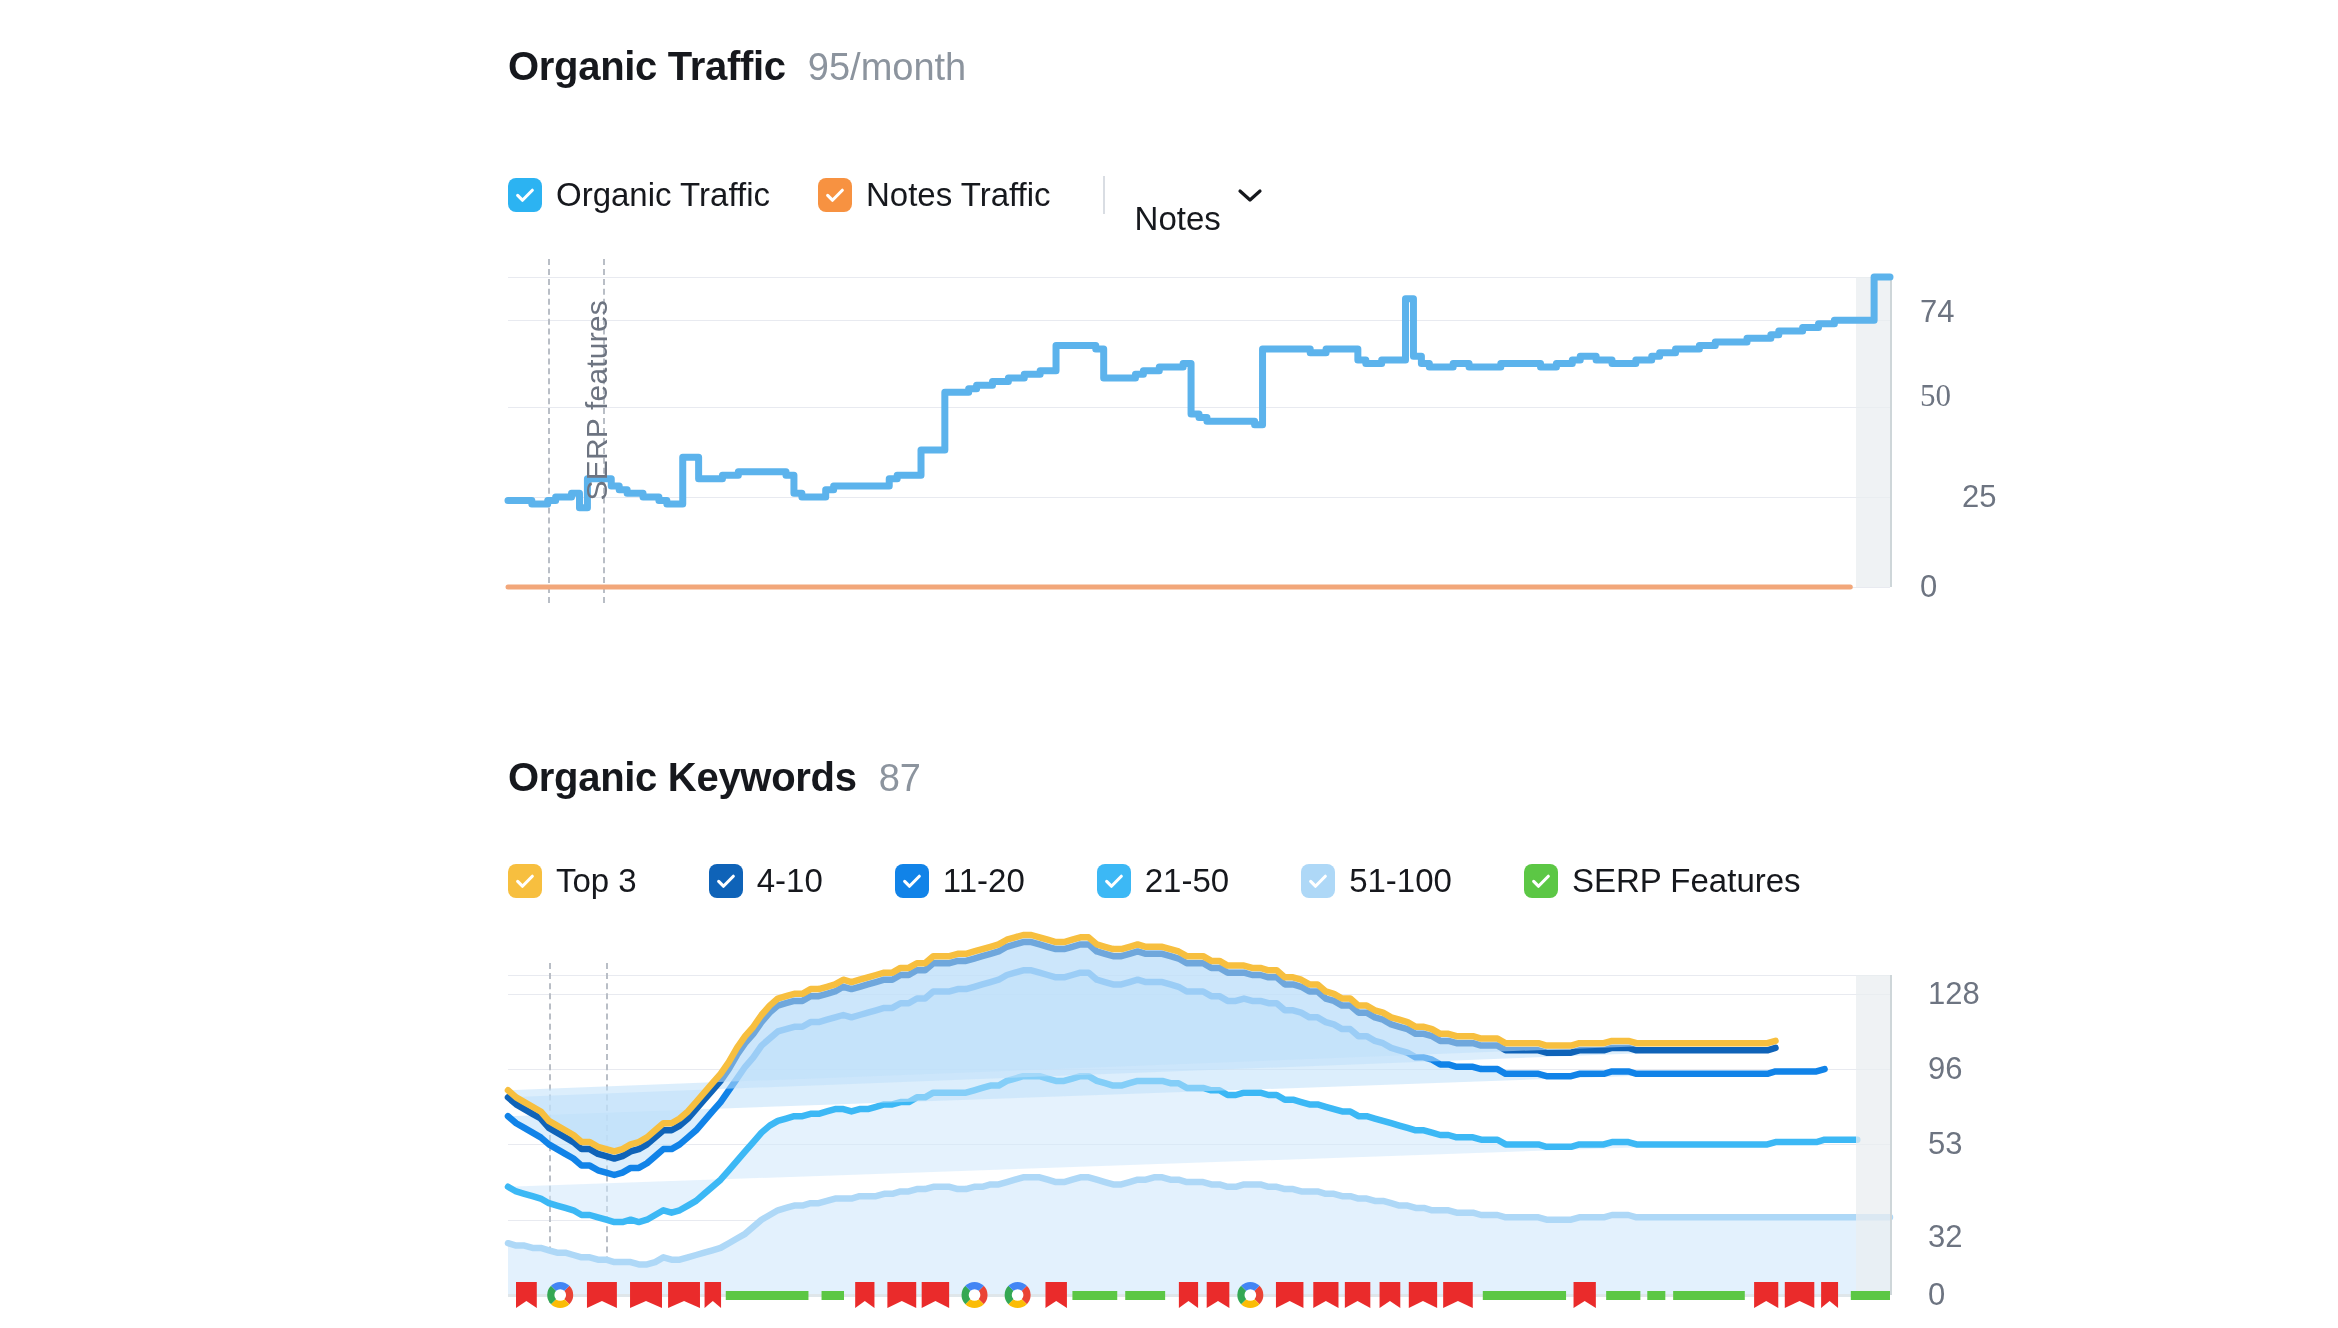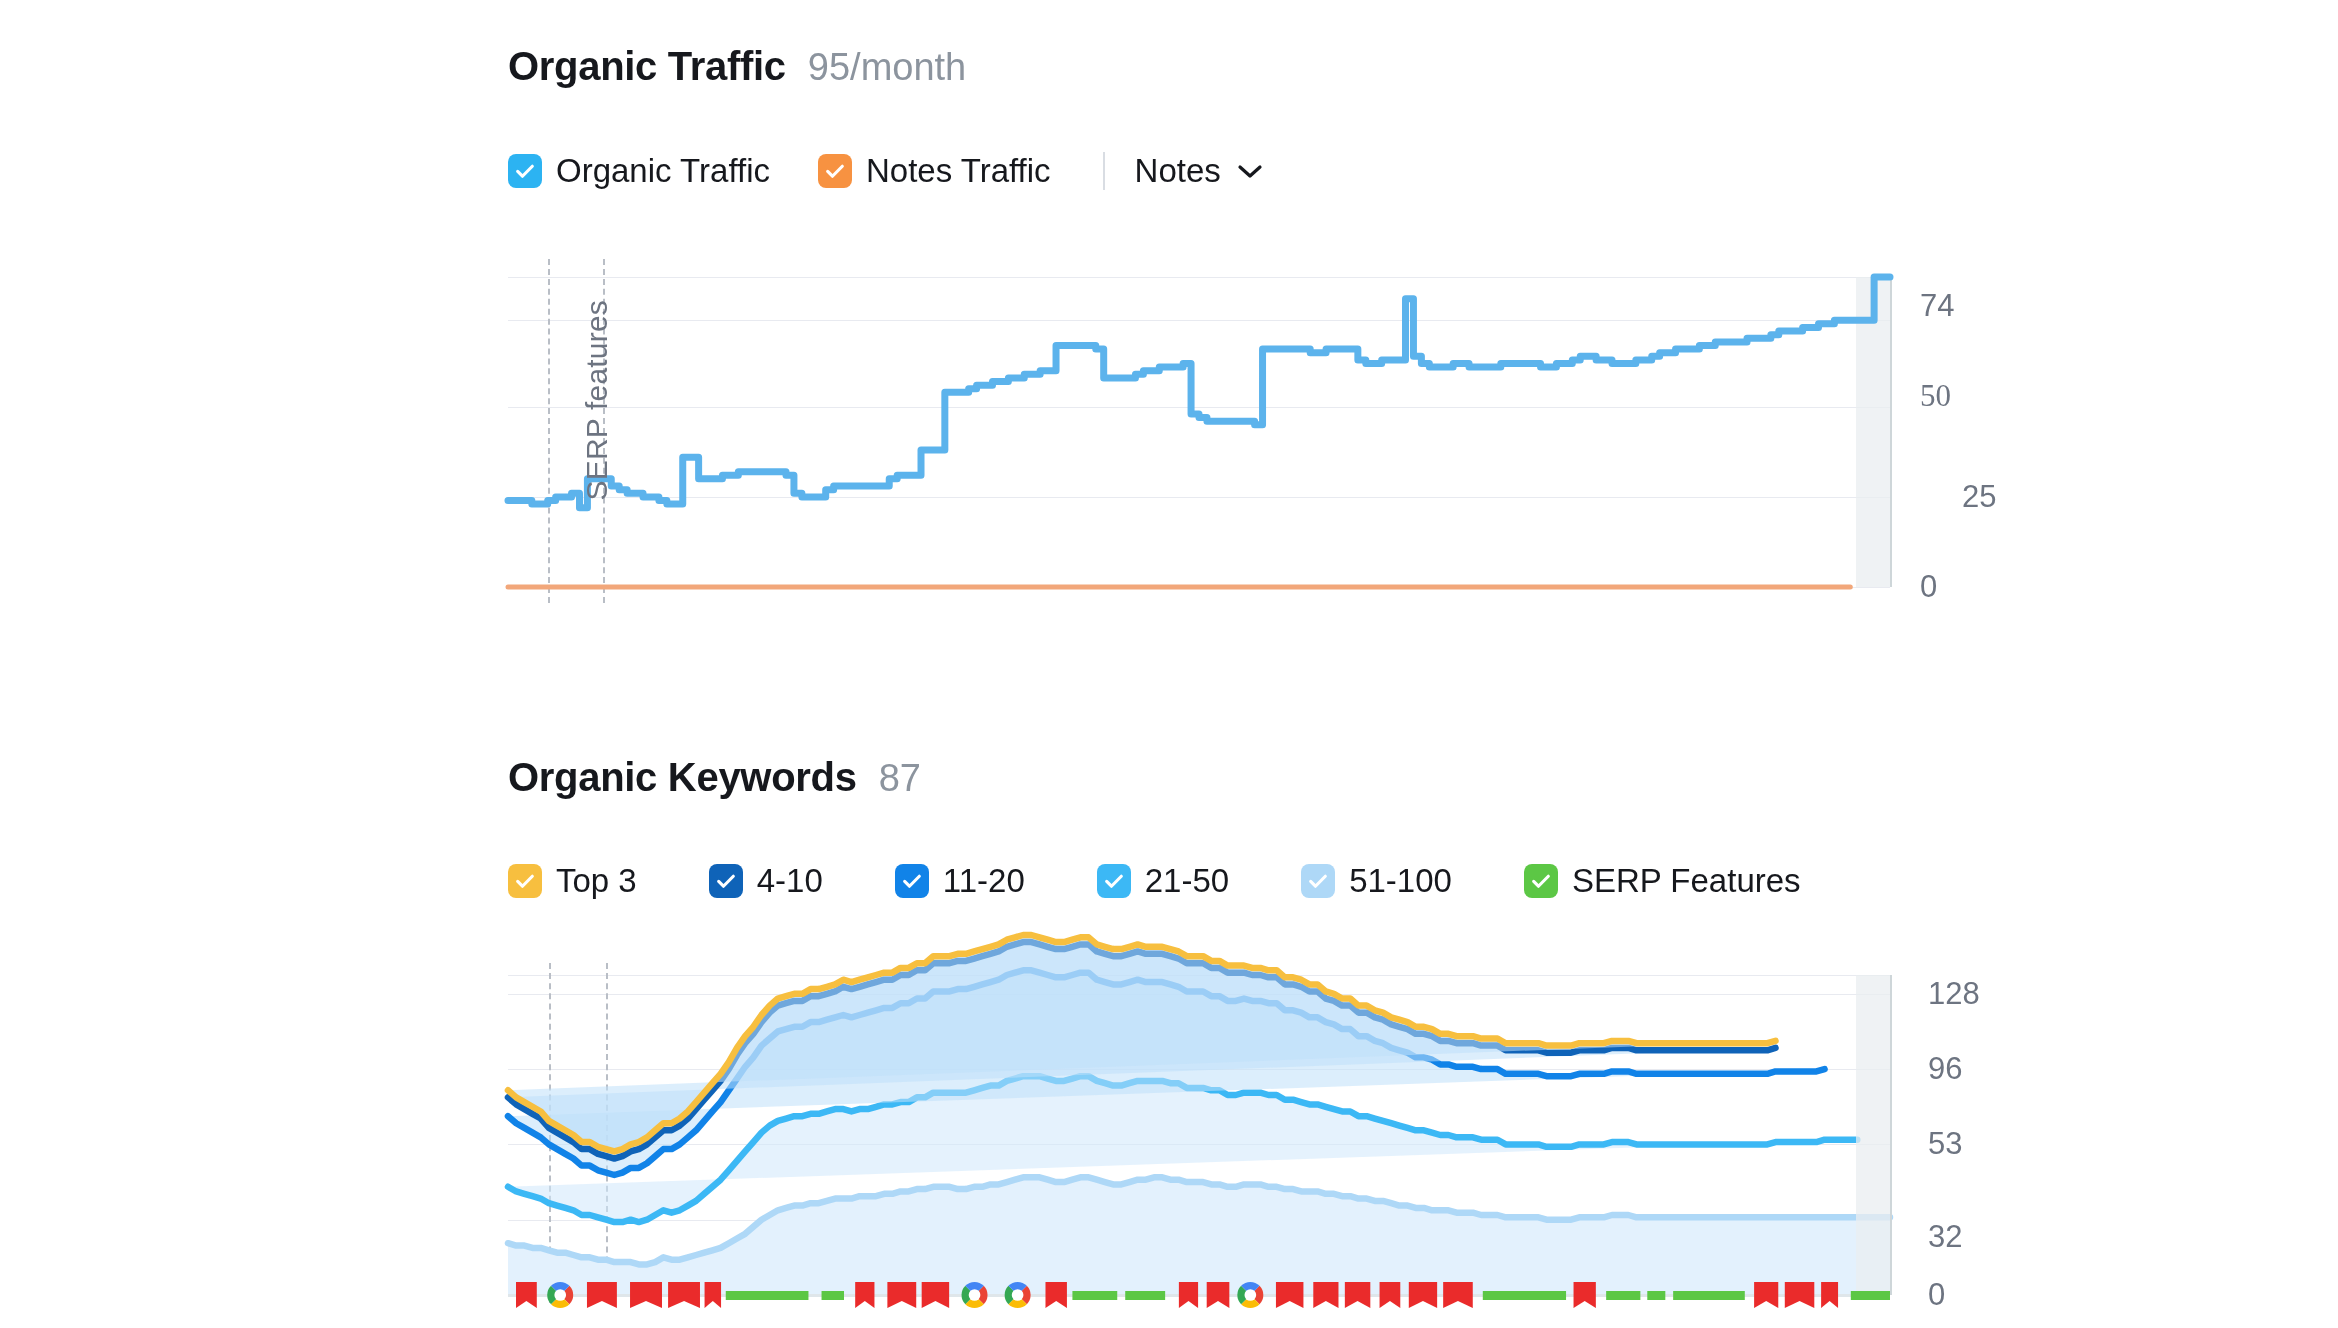--- a/index.html
+++ b/index.html
@@ -18,21 +18,21 @@
   .head .sub{font-size:38px;font-weight:400;color:#8c949e;}
 
   
   .legend{display:flex;align-items:center;padding-left:508px;gap:0;}
   .legend-item{display:flex;align-items:center;gap:14px;margin-right:48px;cursor:pointer;}
   .cb{width:34px;height:34px;border-radius:8px;display:flex;align-items:center;justify-content:center;flex:0 0 auto;}
   .cb svg{width:22px;height:22px;display:block;}
   .legend-label{font-size:33px;color:#16181d;white-space:nowrap;}
   .divider{width:2px;height:38px;background:#d9dde3;margin:0 30px 0 4px;}
   .notes{display:flex;align-items:center;gap:16px;cursor:pointer;}
-  .notes-label{font-size:33px;color:#16181d;}
+  .notes-label{font-size:33px;color:#16181d;margin-top:48px;}
   .chev{width:26px;height:16px;}
 
   
   .chart-wrap{position:relative;}
   .plot{position:absolute;background:#fff;}
   .yaxis{position:absolute;}
   .ytick{position:absolute;font-size:31px;color:#6d7481;white-space:nowrap;transform:translateY(-50%);}
   .gline{position:absolute;left:0;height:1px;background:#e8eaf0;}
   .vnote{position:absolute;top:0;width:2px;border-left:2px dashed #b9bec6;}
   .nowband{position:absolute;top:0;bottom:0;background:#e9eef0;opacity:.75;}
@@ -91,21 +91,21 @@
         <div class="nowedge" style="left: 1382px;"></div>
         <svg width="1382" height="310" class="lines">
           <path d="M0 223.48837209302326 L7.942528735632184 223.48837209302326 L7.942528735632184 223.48837209302326 L15.885057471264368 223.48837209302326 L15.885057471264368 223.48837209302326 L23.82758620689655 223.48837209302326 L23.82758620689655 227.09302325581396 L31.770114942528735 227.09302325581396 L31.770114942528735 227.09302325581396 L39.712643678160916 227.09302325581396 L39.712643678160916 223.48837209302326 L47.6551724137931 223.48837209302326 L47.6551724137931 219.88372093023256 L55.59770114942528 219.88372093023256 L55.59770114942528 219.88372093023256 L63.54022988505747 219.88372093023256 L63.54022988505747 216.27906976744185 L71.48275862068965 216.27906976744185 L71.48275862068965 230.69767441860466 L79.42528735632183 230.69767441860466 L79.42528735632183 201.86046511627907 L87.36781609195403 201.86046511627907 L87.36781609195403 201.86046511627907 L95.3103448275862 201.86046511627907 L95.3103448275862 201.86046511627907 L103.2528735632184 201.86046511627907 L103.2528735632184 209.06976744186045 L111.19540229885057 209.06976744186045 L111.19540229885057 212.67441860465118 L119.13793103448276 212.67441860465118 L119.13793103448276 216.27906976744185 L127.08045977011494 216.27906976744185 L127.08045977011494 216.27906976744185 L135.02298850574712 216.27906976744185 L135.02298850574712 219.88372093023256 L142.9655172413793 219.88372093023256 L142.9655172413793 219.88372093023256 L150.9080459770115 219.88372093023256 L150.9080459770115 223.48837209302326 L158.85057471264366 223.48837209302326 L158.85057471264366 227.09302325581396 L166.79310344827587 227.09302325581396 L166.79310344827587 227.09302325581396 L174.73563218390805 227.09302325581396 L174.73563218390805 180.2325581395349 L182.67816091954023 180.2325581395349 L182.67816091954023 180.2325581395349 L190.6206896551724 180.2325581395349 L190.6206896551724 201.86046511627907 L198.5632183908046 201.86046511627907 L198.5632183908046 201.86046511627907 L206.5057471264368 201.86046511627907 L206.5057471264368 201.86046511627907 L214.44827586206898 201.86046511627907 L214.44827586206898 198.25581395348837 L222.39080459770113 198.25581395348837 L222.39080459770113 198.25581395348837 L230.33333333333331 198.25581395348837 L230.33333333333331 194.6511627906977 L238.27586206896552 194.6511627906977 L238.27586206896552 194.6511627906977 L246.2183908045977 194.6511627906977 L246.2183908045977 194.6511627906977 L254.16091954022988 194.6511627906977 L254.16091954022988 194.6511627906977 L262.10344827586204 194.6511627906977 L262.10344827586204 194.6511627906977 L270.04597701149424 194.6511627906977 L270.04597701149424 194.6511627906977 L277.98850574712645 194.6511627906977 L277.98850574712645 198.25581395348837 L285.9310344827586 198.25581395348837 L285.9310344827586 216.27906976744185 L293.8735632183908 216.27906976744185 L293.8735632183908 219.88372093023256 L301.816091954023 219.88372093023256 L301.816091954023 219.88372093023256 L309.7586206896552 219.88372093023256 L309.7586206896552 219.88372093023256 L317.7011494252873 219.88372093023256 L317.7011494252873 212.67441860465118 L325.64367816091954 212.67441860465118 L325.64367816091954 209.06976744186045 L333.58620689655174 209.06976744186045 L333.58620689655174 209.06976744186045 L341.5287356321839 209.06976744186045 L341.5287356321839 209.06976744186045 L349.4712643678161 209.06976744186045 L349.4712643678161 209.06976744186045 L357.4137931034483 209.06976744186045 L357.4137931034483 209.06976744186045 L365.35632183908046 209.06976744186045 L365.35632183908046 209.06976744186045 L373.2988505747127 209.06976744186045 L373.2988505747127 209.06976744186045 L381.2413793103448 209.06976744186045 L381.2413793103448 201.86046511627907 L389.183908045977 201.86046511627907 L389.183908045977 198.25581395348837 L397.1264367816092 198.25581395348837 L397.1264367816092 198.25581395348837 L405.06896551724134 198.25581395348837 L405.06896551724134 198.25581395348837 L413.0114942528736 198.25581395348837 L413.0114942528736 173.02325581395348 L420.95402298850576 173.02325581395348 L420.95402298850576 173.02325581395348 L428.89655172413796 173.02325581395348 L428.89655172413796 173.02325581395348 L436.8390804597701 173.02325581395348 L436.8390804597701 115.34883720930233 L444.78160919540227 115.34883720930233 L444.78160919540227 115.34883720930233 L452.7241379310345 115.34883720930233 L452.7241379310345 115.34883720930233 L460.66666666666663 115.34883720930233 L460.66666666666663 111.74418604651163 L468.60919540229884 111.74418604651163 L468.60919540229884 108.13953488372093 L476.55172413793105 108.13953488372093 L476.55172413793105 108.13953488372093 L484.49425287356325 108.13953488372093 L484.49425287356325 104.53488372093025 L492.4367816091954 104.53488372093025 L492.4367816091954 104.53488372093025 L500.3793103448276 104.53488372093025 L500.3793103448276 100.93023255813955 L508.32183908045977 100.93023255813955 L508.32183908045977 100.93023255813955 L516.264367816092 100.93023255813955 L516.264367816092 97.32558139534885 L524.2068965517241 97.32558139534885 L524.2068965517241 97.32558139534885 L532.1494252873563 97.32558139534885 L532.1494252873563 93.72093023255815 L540.0919540229885 93.72093023255815 L540.0919540229885 93.72093023255815 L548.0344827586207 93.72093023255815 L548.0344827586207 68.48837209302323 L555.9770114942529 68.48837209302323 L555.9770114942529 68.48837209302323 L563.9195402298851 68.48837209302323 L563.9195402298851 68.48837209302323 L571.8620689655172 68.48837209302323 L571.8620689655172 68.48837209302323 L579.8045977011494 68.48837209302323 L579.8045977011494 68.48837209302323 L587.7471264367816 68.48837209302323 L587.7471264367816 72.09302325581393 L595.6896551724137 72.09302325581393 L595.6896551724137 100.93023255813955 L603.632183908046 100.93023255813955 L603.632183908046 100.93023255813955 L611.5747126436781 100.93023255813955 L611.5747126436781 100.93023255813955 L619.5172413793103 100.93023255813955 L619.5172413793103 100.93023255813955 L627.4597701149426 100.93023255813955 L627.4597701149426 97.32558139534885 L635.4022988505747 97.32558139534885 L635.4022988505747 93.72093023255815 L643.3448275862069 93.72093023255815 L643.3448275862069 93.72093023255815 L651.2873563218391 93.72093023255815 L651.2873563218391 90.11627906976744 L659.2298850574713 90.11627906976744 L659.2298850574713 90.11627906976744 L667.1724137931035 90.11627906976744 L667.1724137931035 90.11627906976744 L675.1149425287357 90.11627906976744 L675.1149425287357 86.51162790697677 L683.0574712643678 86.51162790697677 L683.0574712643678 136.97674418604652 L691 136.97674418604652 L691 140.58139534883722 L698.9425287356322 140.58139534883722 L698.9425287356322 144.18604651162792 L706.8850574712643 144.18604651162792 L706.8850574712643 144.18604651162792 L714.8275862068966 144.18604651162792 L714.8275862068966 144.18604651162792 L722.7701149425287 144.18604651162792 L722.7701149425287 144.18604651162792 L730.7126436781609 144.18604651162792 L730.7126436781609 144.18604651162792 L738.655172413793 144.18604651162792 L738.655172413793 144.18604651162792 L746.5977011494253 144.18604651162792 L746.5977011494253 147.7906976744186 L754.5402298850576 147.7906976744186 L754.5402298850576 72.09302325581393 L762.4827586206897 72.09302325581393 L762.4827586206897 72.09302325581393 L770.4252873563219 72.09302325581393 L770.4252873563219 72.09302325581393 L778.367816091954 72.09302325581393 L778.367816091954 72.09302325581393 L786.3103448275863 72.09302325581393 L786.3103448275863 72.09302325581393 L794.2528735632184 72.09302325581393 L794.2528735632184 72.09302325581393 L802.1954022988506 72.09302325581393 L802.1954022988506 75.69767441860463 L810.1379310344827 75.69767441860463 L810.1379310344827 75.69767441860463 L818.0804597701149 75.69767441860463 L818.0804597701149 72.09302325581393 L826.0229885057472 72.09302325581393 L826.0229885057472 72.09302325581393 L833.9655172413793 72.09302325581393 L833.9655172413793 72.09302325581393 L841.9080459770115 72.09302325581393 L841.9080459770115 72.09302325581393 L849.8505747126436 72.09302325581393 L849.8505747126436 82.90697674418607 L857.7931034482759 82.90697674418607 L857.7931034482759 86.51162790697677 L865.735632183908 86.51162790697677 L865.735632183908 86.51162790697677 L873.6781609195402 86.51162790697677 L873.6781609195402 82.90697674418607 L881.6206896551724 82.90697674418607 L881.6206896551724 82.90697674418607 L889.5632183908045 82.90697674418607 L889.5632183908045 82.90697674418607 L897.5057471264369 82.90697674418607 L897.5057471264369 21.627906976744214 L905.448275862069 21.627906976744214 L905.448275862069 79.30232558139537 L913.3908045977012 79.30232558139537 L913.3908045977012 86.51162790697677 L921.3333333333333 86.51162790697677 L921.3333333333333 90.11627906976744 L929.2758620689656 90.11627906976744 L929.2758620689656 90.11627906976744 L937.2183908045977 90.11627906976744 L937.2183908045977 90.11627906976744 L945.1609195402299 90.11627906976744 L945.1609195402299 86.51162790697677 L953.1034482758621 86.51162790697677 L953.1034482758621 86.51162790697677 L961.0459770114942 86.51162790697677 L961.0459770114942 90.11627906976744 L968.9885057471265 90.11627906976744 L968.9885057471265 90.11627906976744 L976.9310344827586 90.11627906976744 L976.9310344827586 90.11627906976744 L984.8735632183908 90.11627906976744 L984.8735632183908 90.11627906976744 L992.8160919540229 90.11627906976744 L992.8160919540229 86.51162790697677 L1000.7586206896552 86.51162790697677 L1000.7586206896552 86.51162790697677 L1008.7011494252874 86.51162790697677 L1008.7011494252874 86.51162790697677 L1016.6436781609195 86.51162790697677 L1016.6436781609195 86.51162790697677 L1024.5862068965519 86.51162790697677 L1024.5862068965519 86.51162790697677 L1032.528735632184 86.51162790697677 L1032.528735632184 90.11627906976744 L1040.471264367816 90.11627906976744 L1040.471264367816 90.11627906976744 L1048.4137931034481 90.11627906976744 L1048.4137931034481 86.51162790697677 L1056.3563218390805 86.51162790697677 L1056.3563218390805 86.51162790697677 L1064.2988505747126 86.51162790697677 L1064.2988505747126 82.90697674418607 L1072.2413793103449 82.90697674418607 L1072.2413793103449 79.30232558139537 L1080.183908045977 79.30232558139537 L1080.183908045977 79.30232558139537 L1088.126436781609 79.30232558139537 L1088.126436781609 82.90697674418607 L1096.0689655172414 82.90697674418607 L1096.0689655172414 82.90697674418607 L1104.0114942528735 82.90697674418607 L1104.0114942528735 86.51162790697677 L1111.9540229885058 86.51162790697677 L1111.9540229885058 86.51162790697677 L1119.896551724138 86.51162790697677 L1119.896551724138 86.51162790697677 L1127.8390804597702 86.51162790697677 L1127.8390804597702 82.90697674418607 L1135.7816091954023 82.90697674418607 L1135.7816091954023 82.90697674418607 L1143.7241379310344 82.90697674418607 L1143.7241379310344 79.30232558139537 L1151.6666666666667 79.30232558139537 L1151.6666666666667 75.69767441860463 L1159.6091954022988 75.69767441860463 L1159.6091954022988 75.69767441860463 L1167.5517241379312 75.69767441860463 L1167.5517241379312 72.09302325581393 L1175.4942528735633 72.09302325581393 L1175.4942528735633 72.09302325581393 L1183.4367816091954 72.09302325581393 L1183.4367816091954 72.09302325581393 L1191.3793103448274 72.09302325581393 L1191.3793103448274 68.48837209302323 L1199.3218390804598 68.48837209302323 L1199.3218390804598 68.48837209302323 L1207.264367816092 68.48837209302323 L1207.264367816092 64.88372093023256 L1215.2068965517242 64.88372093023256 L1215.2068965517242 64.88372093023256 L1223.1494252873563 64.88372093023256 L1223.1494252873563 64.88372093023256 L1231.0919540229884 64.88372093023256 L1231.0919540229884 64.88372093023256 L1239.0344827586207 64.88372093023256 L1239.0344827586207 61.279069767441854 L1246.9770114942528 61.279069767441854 L1246.9770114942528 61.279069767441854 L1254.9195402298851 61.279069767441854 L1254.9195402298851 61.279069767441854 L1262.8620689655172 61.279069767441854 L1262.8620689655172 57.67441860465115 L1270.8045977011493 57.67441860465115 L1270.8045977011493 54.06976744186045 L1278.7471264367816 54.06976744186045 L1278.7471264367816 54.06976744186045 L1286.6896551724137 54.06976744186045 L1286.6896551724137 54.06976744186045 L1294.632183908046 54.06976744186045 L1294.632183908046 50.465116279069775 L1302.5747126436781 50.465116279069775 L1302.5747126436781 50.465116279069775 L1310.5172413793105 50.465116279069775 L1310.5172413793105 46.8604651162791 L1318.4597701149426 46.8604651162791 L1318.4597701149426 46.8604651162791 L1326.4022988505747 46.8604651162791 L1326.4022988505747 43.25581395348837 L1334.344827586207 43.25581395348837 L1334.344827586207 43.25581395348837 L1342.287356321839 43.25581395348837 L1342.287356321839 43.25581395348837 L1350.2298850574714 43.25581395348837 L1350.2298850574714 43.25581395348837 L1358.1724137931035 43.25581395348837 L1358.1724137931035 43.25581395348837 L1366.1149425287356 43.25581395348837 L1366.1149425287356 0 L1374.0574712643677 0 L1374.0574712643677 0 L1382 0 L1382 0" fill="none" stroke="#5cb3ec" stroke-width="7" stroke-linejoin="round" stroke-linecap="round"></path>
           <path d="M0 310 L7.942528735632184 310 L7.942528735632184 310 L15.885057471264368 310 L15.885057471264368 310 L23.82758620689655 310 L23.82758620689655 310 L31.770114942528735 310 L31.770114942528735 310 L39.712643678160916 310 L39.712643678160916 310 L47.6551724137931 310 L47.6551724137931 310 L55.59770114942528 310 L55.59770114942528 310 L63.54022988505747 310 L63.54022988505747 310 L71.48275862068965 310 L71.48275862068965 310 L79.42528735632183 310 L79.42528735632183 310 L87.36781609195403 310 L87.36781609195403 310 L95.3103448275862 310 L95.3103448275862 310 L103.2528735632184 310 L103.2528735632184 310 L111.19540229885057 310 L111.19540229885057 310 L119.13793103448276 310 L119.13793103448276 310 L127.08045977011494 310 L127.08045977011494 310 L135.02298850574712 310 L135.02298850574712 310 L142.9655172413793 310 L142.9655172413793 310 L150.9080459770115 310 L150.9080459770115 310 L158.85057471264366 310 L158.85057471264366 310 L166.79310344827587 310 L166.79310344827587 310 L174.73563218390805 310 L174.73563218390805 310 L182.67816091954023 310 L182.67816091954023 310 L190.6206896551724 310 L190.6206896551724 310 L198.5632183908046 310 L198.5632183908046 310 L206.5057471264368 310 L206.5057471264368 310 L214.44827586206898 310 L214.44827586206898 310 L222.39080459770113 310 L222.39080459770113 310 L230.33333333333331 310 L230.33333333333331 310 L238.27586206896552 310 L238.27586206896552 310 L246.2183908045977 310 L246.2183908045977 310 L254.16091954022988 310 L254.16091954022988 310 L262.10344827586204 310 L262.10344827586204 310 L270.04597701149424 310 L270.04597701149424 310 L277.98850574712645 310 L277.98850574712645 310 L285.9310344827586 310 L285.9310344827586 310 L293.8735632183908 310 L293.8735632183908 310 L301.816091954023 310 L301.816091954023 310 L309.7586206896552 310 L309.7586206896552 310 L317.7011494252873 310 L317.7011494252873 310 L325.64367816091954 310 L325.64367816091954 310 L333.58620689655174 310 L333.58620689655174 310 L341.5287356321839 310 L341.5287356321839 310 L349.4712643678161 310 L349.4712643678161 310 L357.4137931034483 310 L357.4137931034483 310 L365.35632183908046 310 L365.35632183908046 310 L373.2988505747127 310 L373.2988505747127 310 L381.2413793103448 310 L381.2413793103448 310 L389.183908045977 310 L389.183908045977 310 L397.1264367816092 310 L397.1264367816092 310 L405.06896551724134 310 L405.06896551724134 310 L413.0114942528736 310 L413.0114942528736 310 L420.95402298850576 310 L420.95402298850576 310 L428.89655172413796 310 L428.89655172413796 310 L436.8390804597701 310 L436.8390804597701 310 L444.78160919540227 310 L444.78160919540227 310 L452.7241379310345 310 L452.7241379310345 310 L460.66666666666663 310 L460.66666666666663 310 L468.60919540229884 310 L468.60919540229884 310 L476.55172413793105 310 L476.55172413793105 310 L484.49425287356325 310 L484.49425287356325 310 L492.4367816091954 310 L492.4367816091954 310 L500.3793103448276 310 L500.3793103448276 310 L508.32183908045977 310 L508.32183908045977 310 L516.264367816092 310 L516.264367816092 310 L524.2068965517241 310 L524.2068965517241 310 L532.1494252873563 310 L532.1494252873563 310 L540.0919540229885 310 L540.0919540229885 310 L548.0344827586207 310 L548.0344827586207 310 L555.9770114942529 310 L555.9770114942529 310 L563.9195402298851 310 L563.9195402298851 310 L571.8620689655172 310 L571.8620689655172 310 L579.8045977011494 310 L579.8045977011494 310 L587.7471264367816 310 L587.7471264367816 310 L595.6896551724137 310 L595.6896551724137 310 L603.632183908046 310 L603.632183908046 310 L611.5747126436781 310 L611.5747126436781 310 L619.5172413793103 310 L619.5172413793103 310 L627.4597701149426 310 L627.4597701149426 310 L635.4022988505747 310 L635.4022988505747 310 L643.3448275862069 310 L643.3448275862069 310 L651.2873563218391 310 L651.2873563218391 310 L659.2298850574713 310 L659.2298850574713 310 L667.1724137931035 310 L667.1724137931035 310 L675.1149425287357 310 L675.1149425287357 310 L683.0574712643678 310 L683.0574712643678 310 L691 310 L691 310 L698.9425287356322 310 L698.9425287356322 310 L706.8850574712643 310 L706.8850574712643 310 L714.8275862068966 310 L714.8275862068966 310 L722.7701149425287 310 L722.7701149425287 310 L730.7126436781609 310 L730.7126436781609 310 L738.655172413793 310 L738.655172413793 310 L746.5977011494253 310 L746.5977011494253 310 L754.5402298850576 310 L754.5402298850576 310 L762.4827586206897 310 L762.4827586206897 310 L770.4252873563219 310 L770.4252873563219 310 L778.367816091954 310 L778.367816091954 310 L786.3103448275863 310 L786.3103448275863 310 L794.2528735632184 310 L794.2528735632184 310 L802.1954022988506 310 L802.1954022988506 310 L810.1379310344827 310 L810.1379310344827 310 L818.0804597701149 310 L818.0804597701149 310 L826.0229885057472 310 L826.0229885057472 310 L833.9655172413793 310 L833.9655172413793 310 L841.9080459770115 310 L841.9080459770115 310 L849.8505747126436 310 L849.8505747126436 310 L857.7931034482759 310 L857.7931034482759 310 L865.735632183908 310 L865.735632183908 310 L873.6781609195402 310 L873.6781609195402 310 L881.6206896551724 310 L881.6206896551724 310 L889.5632183908045 310 L889.5632183908045 310 L897.5057471264369 310 L897.5057471264369 310 L905.448275862069 310 L905.448275862069 310 L913.3908045977012 310 L913.3908045977012 310 L921.3333333333333 310 L921.3333333333333 310 L929.2758620689656 310 L929.2758620689656 310 L937.2183908045977 310 L937.2183908045977 310 L945.1609195402299 310 L945.1609195402299 310 L953.1034482758621 310 L953.1034482758621 310 L961.0459770114942 310 L961.0459770114942 310 L968.9885057471265 310 L968.9885057471265 310 L976.9310344827586 310 L976.9310344827586 310 L984.8735632183908 310 L984.8735632183908 310 L992.8160919540229 310 L992.8160919540229 310 L1000.7586206896552 310 L1000.7586206896552 310 L1008.7011494252874 310 L1008.7011494252874 310 L1016.6436781609195 310 L1016.6436781609195 310 L1024.5862068965519 310 L1024.5862068965519 310 L1032.528735632184 310 L1032.528735632184 310 L1040.471264367816 310 L1040.471264367816 310 L1048.4137931034481 310 L1048.4137931034481 310 L1056.3563218390805 310 L1056.3563218390805 310 L1064.2988505747126 310 L1064.2988505747126 310 L1072.2413793103449 310 L1072.2413793103449 310 L1080.183908045977 310 L1080.183908045977 310 L1088.126436781609 310 L1088.126436781609 310 L1096.0689655172414 310 L1096.0689655172414 310 L1104.0114942528735 310 L1104.0114942528735 310 L1111.9540229885058 310 L1111.9540229885058 310 L1119.896551724138 310 L1119.896551724138 310 L1127.8390804597702 310 L1127.8390804597702 310 L1135.7816091954023 310 L1135.7816091954023 310 L1143.7241379310344 310 L1143.7241379310344 310 L1151.6666666666667 310 L1151.6666666666667 310 L1159.6091954022988 310 L1159.6091954022988 310 L1167.5517241379312 310 L1167.5517241379312 310 L1175.4942528735633 310 L1175.4942528735633 310 L1183.4367816091954 310 L1183.4367816091954 310 L1191.3793103448274 310 L1191.3793103448274 310 L1199.3218390804598 310 L1199.3218390804598 310 L1207.264367816092 310 L1207.264367816092 310 L1215.2068965517242 310 L1215.2068965517242 310 L1223.1494252873563 310 L1223.1494252873563 310 L1231.0919540229884 310 L1231.0919540229884 310 L1239.0344827586207 310 L1239.0344827586207 310 L1246.9770114942528 310 L1246.9770114942528 310 L1254.9195402298851 310 L1254.9195402298851 310 L1262.8620689655172 310 L1262.8620689655172 310 L1270.8045977011493 310 L1270.8045977011493 310 L1278.7471264367816 310 L1278.7471264367816 310 L1286.6896551724137 310 L1286.6896551724137 310 L1294.632183908046 310 L1294.632183908046 310 L1302.5747126436781 310 L1302.5747126436781 310 L1310.5172413793105 310 L1310.5172413793105 310 L1318.4597701149426 310 L1318.4597701149426 310 L1326.4022988505747 310 L1326.4022988505747 310 L1334.344827586207 310 L1334.344827586207 310 L1342.287356321839 310 L1342.287356321839 310" fill="none" stroke="#f2a77a" stroke-width="5" stroke-linejoin="round" stroke-linecap="round"></path>
         </svg>
       </div>
     <div class="yaxis" id="traffic-yaxis" style="left:1920px;top:277px;">
         <div class="ytick" style="top: 310px;">0</div>
         <div class="ytick" style="top: 219.884px; margin-left: 42px;">25</div>
         <div class="ytick" style="top: 119px; font-family: Liberation Serif, serif;">50</div>
-        <div class="ytick" style="top: 29px;">74</div>
+        <div class="ytick" style="top: 35px;">74</div>
       </div>
     <div class="serp-ann" style="left:580px;top:300px;">SERP features</div>
   </div>
 </div>
 
 <div class="section">
 
   <div class="head" style="position:absolute;left:0;top:755px;text-align:center;">
     <span class="title">Organic Keywords</span>
     <span class="sub">87</span>

